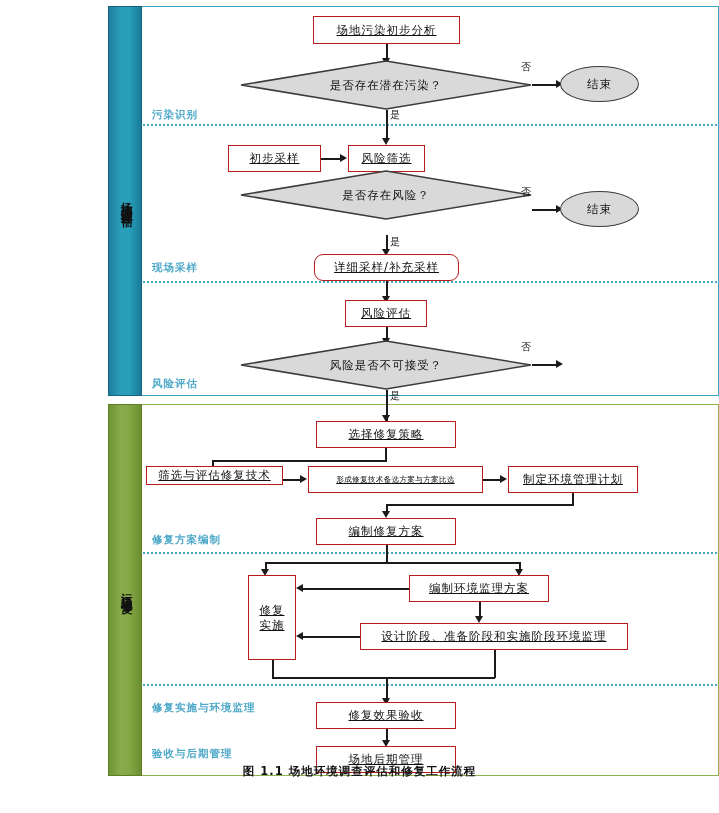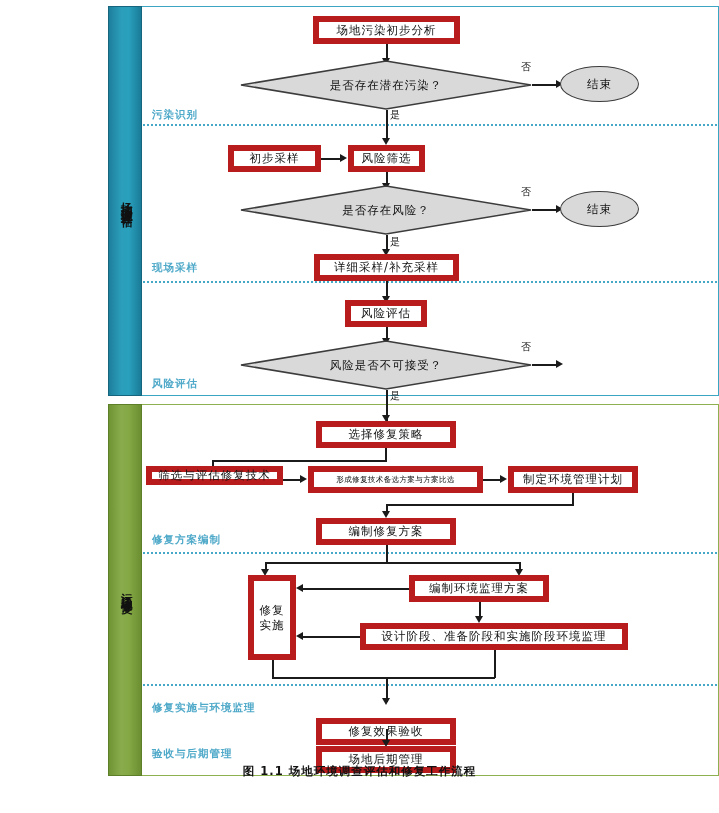--- a/index.html
+++ b/index.html
@@ -32,23 +32,23 @@
 
   
   .divider{position:absolute;height:0;border-top:2.5px dotted #45a8c7;}
 
   
   .stage-label{position:absolute;color:#4fa9c9;font-size:10.5px;
                font-weight:bold;letter-spacing:1px;white-space:nowrap;}
 
   
   .node{position:absolute;box-sizing:border-box;background:#ffffff;
-        border:6px solid #b91c1c;display:flex;align-items:center;
+        border:1px solid #b91c1c;display:flex;align-items:center;
         justify-content:center;text-align:left;
-        font-size:11.5px;letter-spacing:1px;color:#111;line-height:1.25;}
+        font-size:11.5px;letter-spacing:1px;color:#111;line-height:1.25;text-decoration:underline;}
   .node.small{font-size:7.6px;letter-spacing:.3px;}
   .node.tall{flex-direction:column;letter-spacing:1px;}
 
   .decision{position:absolute;box-sizing:border-box;
         display:flex;align-items:center;justify-content:center;}
   .decision .dshape{position:absolute;left:0;top:0;width:100%;height:100%;}
   .decision .dtext{position:relative;font-size:11.5px;letter-spacing:1px;color:#111;}
 
   .terminator{position:absolute;box-sizing:border-box;background:#d9d9d9;
         border:1px solid #3c3c3c;border-radius:50%;
@@ -125,37 +125,37 @@
   <div class="edge-label" style="left:390px;top:108px;">是</div>
 
   <div class="node" style="left:228px;top:145px;width:93px;height:27px;">初步采样</div>
   <div class="conn hline" style="left:321px;top:158px;width:23px;"></div>
   <div class="arrow arrow-right" style="left:340px;top:154px;"></div>
 
   <div class="node" style="left:348px;top:145px;width:77px;height:27px;">风险筛选</div>
   <div class="conn vline" style="left:386px;top:172px;height:14px;"></div>
   <div class="arrow arrow-down" style="left:382px;top:183px;"></div>
 
-  <div class="decision" style="left:240px;top:185px;width:292px;height:50px;">
+  <div class="decision" style="left:240px;top:170px;width:292px;height:50px;">
     <svg class="dshape" viewBox="0 0 292 50" preserveAspectRatio="none">
       <polygon points="146,1 291,25 146,49 1,25" fill="#d9d9d9" stroke="#3c3c3c" stroke-width="1.6"></polygon>
     </svg>
     <span class="dtext">是否存在风险？</span>
   </div>
   <div class="conn hline" style="left:532px;top:209px;width:27px;"></div>
   <div class="arrow arrow-right" style="left:556px;top:205px;"></div>
   <div class="edge-label" style="left:521px;top:185px;">否</div>
 
   <div class="terminator" style="left:560px;top:191px;width:79px;height:36px;">结束</div>
 
   <div class="conn vline" style="left:386px;top:235px;height:17px;"></div>
   <div class="arrow arrow-down" style="left:382px;top:249px;"></div>
   <div class="edge-label" style="left:390px;top:235px;">是</div>
 
-  <div class="node" style="left:314px;top:254px;width:145px;height:27px;">详细采样/补充采样</div>
+  <div class="node" style="left:314px;top:254px;width:145px;height:27px;border-radius:9px;">详细采样/补充采样</div>
   <div class="conn vline" style="left:386px;top:281px;height:18px;"></div>
   <div class="arrow arrow-down" style="left:382px;top:296px;"></div>
 
   <div class="node" style="left:345px;top:300px;width:82px;height:27px;">风险评估</div>
   <div class="conn vline" style="left:386px;top:327px;height:14px;"></div>
   <div class="arrow arrow-down" style="left:382px;top:338px;"></div>
 
   <div class="decision" style="left:240px;top:340px;width:292px;height:50px;">
     <svg class="dshape" viewBox="0 0 292 50" preserveAspectRatio="none">
       <polygon points="146,1 291,25 146,49 1,25" fill="#d9d9d9" stroke="#3c3c3c" stroke-width="1.6"></polygon>
@@ -217,21 +217,21 @@
   <div class="node" style="left:360px;top:623px;width:268px;height:27px;">设计阶段、准备阶段和实施阶段环境监理</div>
   <div class="conn hline" style="left:302px;top:636px;width:58px;"></div>
   <div class="arrow arrow-left" style="left:296px;top:632px;"></div>
 
   <div class="conn vline" style="left:272px;top:660px;height:18px;"></div>
   <div class="conn vline" style="left:494px;top:650px;height:28px;"></div>
   <div class="conn hline" style="left:272px;top:677px;width:223px;"></div>
   <div class="conn vline" style="left:386px;top:677px;height:25px;"></div>
   <div class="arrow arrow-down" style="left:382px;top:698px;"></div>
 
-  <div class="node" style="left:316px;top:702px;width:140px;height:27px;margin-top:16px;">修复效果验收</div>
+  <div class="node" style="left:316px;top:702px;width:140px;height:27px;">修复效果验收</div>
   <div class="conn vline" style="left:386px;top:729px;height:14px;"></div>
   <div class="arrow arrow-down" style="left:382px;top:740px;"></div>
 
   <div class="node" style="left:316px;top:746px;width:140px;height:27px;">场地后期管理</div>
 
   <div class="caption">图 1.1 场地环境调查评估和修复工作流程</div>
 
 </div>
 
 </body></html>

